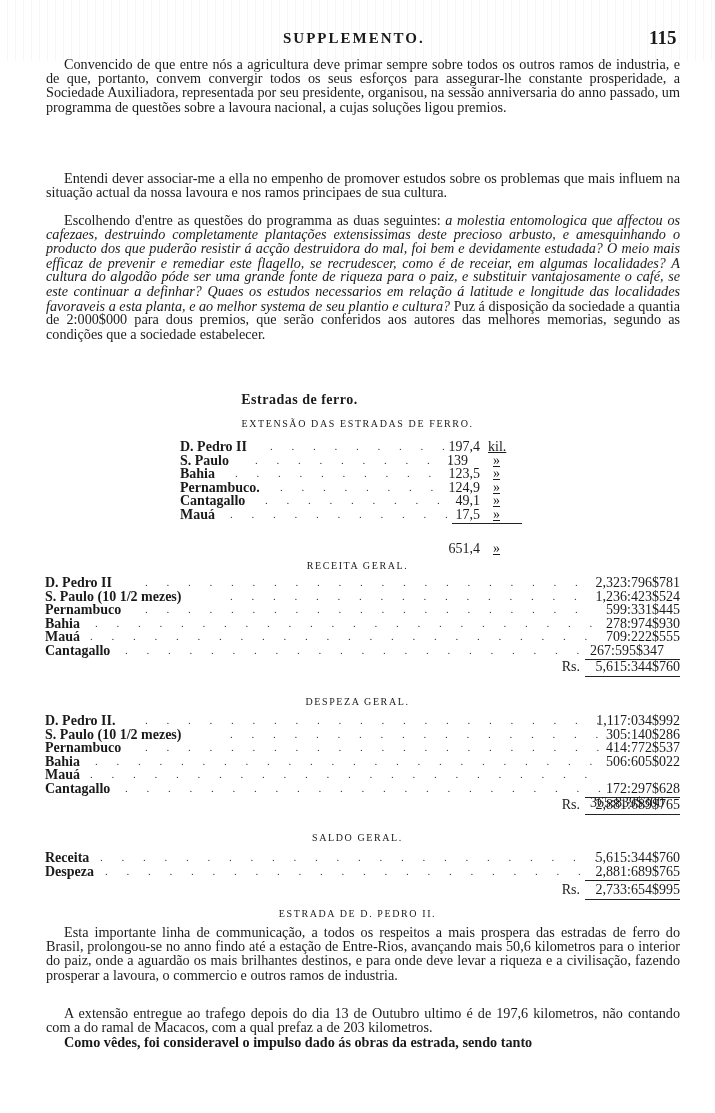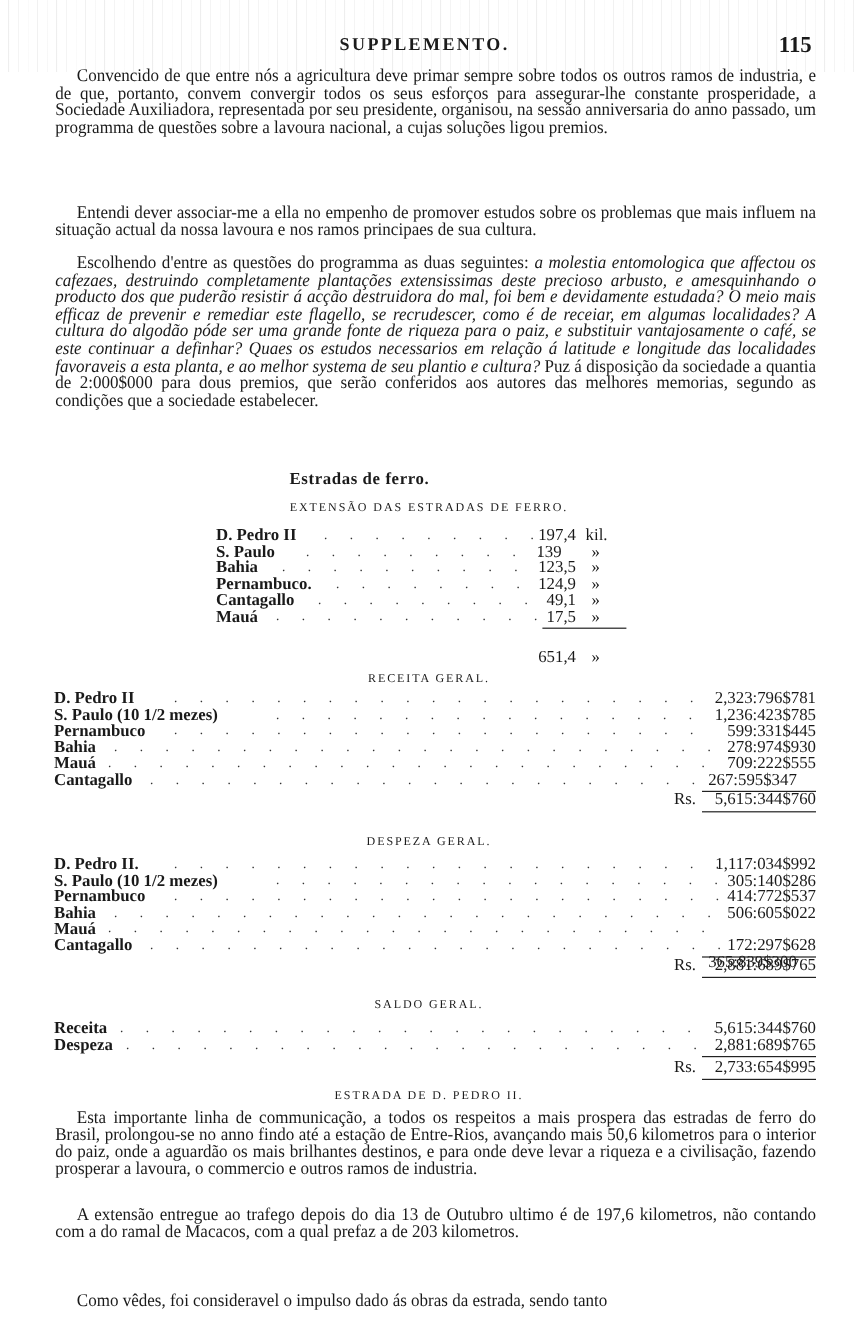--- a/index.html
+++ b/index.html
@@ -18,21 +18,21 @@
   .para { position: absolute; left: 46px; width: 634px; font-size: 14.2px; line-height: 13.6px; text-align: justify; transform: scaleY(1.05); transform-origin: top left; }
   .para .ital { font-style: italic; }
   .indent { text-indent: 18px; }
   .section-title { position: absolute; left: 0; width: 599px; text-align: center; font-weight: bold; font-size: 14px; letter-spacing: 0.5px; }
   .caps { position: absolute; left: 0; width: 715px; text-align: center; font-size: 10px; letter-spacing: 1.6px; }
   .table { position: absolute; font-size: 14px; line-height: 13.6px; }
   .row { position: relative; height: 13.6px; white-space: nowrap; }
   .row .name { position: absolute; left: 0; font-weight: bold; }
   .row .dots { position: absolute; overflow: hidden; letter-spacing: 8px; color: #333; font-size: 11px; }
   .row .val { position: absolute; text-align: right; }
-  .row .unit { position: absolute; }
+  .row .unit { position: absolute; text-decoration: underline; }
   .rule { position: absolute; border-top: 1px solid #222; }
 </style>
 </head>
 <body>
 
 <div class="noise"></div>
 
 <div class="header">
   <span class="title">SUPPLEMENTO.</span>
   <span class="pagenum">115</span>
@@ -94,21 +94,21 @@
 <div class="caps" style="top:560px;">RECEITA GERAL.</div>
 <div class="table" style="left:45px; top:576px; width:635px;">
   <div class="row">
       <span class="name">D. Pedro II</span>
       <span class="dots" style="left:100px;width:450px;">. . . . . . . . . . . . . . . . . . . . . . . . . . . . . . . . . . . . .</span>
       <span class="val" style="right:0;">2,323:796$781</span>
     </div>
   <div class="row">
       <span class="name">S. Paulo (10 1/2 mezes)</span>
       <span class="dots" style="left:185px;width:365px;">. . . . . . . . . . . . . . . . . . . . . . . . . . . . . .</span>
-      <span class="val" style="right:0;">1,236:423$785</span>
+      <span class="val" style="right:0;">1,236:423$524</span>
     </div>
   <div class="row">
       <span class="name">Pernambuco</span>
       <span class="dots" style="left:100px;width:450px;">. . . . . . . . . . . . . . . . . . . . . . . . . . . . . . . . . . . . .</span>
       <span class="val" style="right:0;">599:331$445</span>
     </div>
   <div class="row">
       <span class="name">Bahia</span>
       <span class="dots" style="left:50px;width:500px;">. . . . . . . . . . . . . . . . . . . . . . . . . . . . . . . . . . . . . . . . .</span>
       <span class="val" style="right:0;">278:974$930</span>
@@ -187,13 +187,13 @@
   <div class="row" style="margin-top:5px;">
       <span class="val" style="right:100px;">Rs.</span>
       <span class="val" style="right:0;">2,733:654$995</span>
     </div>
   <div class="rule" style="left:540px; top:48px; width:95px;"></div>
 </div>
 
 <div class="caps" style="top:908px;">ESTRADA DE D. PEDRO II.</div>
 <div class="para indent" style="top:925px;">Esta importante linha de communicação, a todos os respeitos a mais prospera das estradas de ferro do Brasil, prolongou-se no anno findo até a estação de Entre-Rios, avançando mais 50,6 kilometros para o interior do paiz, onde a aguardão os mais brilhantes destinos, e para onde deve levar a riqueza e a civilisação, fazendo prosperar a lavoura, o commercio e outros ramos de industria.</div>
 <div class="para indent" style="top:1006px;">A extensão entregue ao trafego depois do dia 13 de Outubro ultimo é de 197,6 kilometros, não contando com a do ramal de Macacos, com a qual prefaz a de 203 kilometros.</div>
-<div class="para indent" style="top:1078px;">Como vêdes, foi consideravel o impulso dado ás obras da estrada, sendo tanto</div>
+<div class="para indent" style="top:1035px;font-weight:bold;">Como vêdes, foi consideravel o impulso dado ás obras da estrada, sendo tanto</div>
 
 </body></html>

